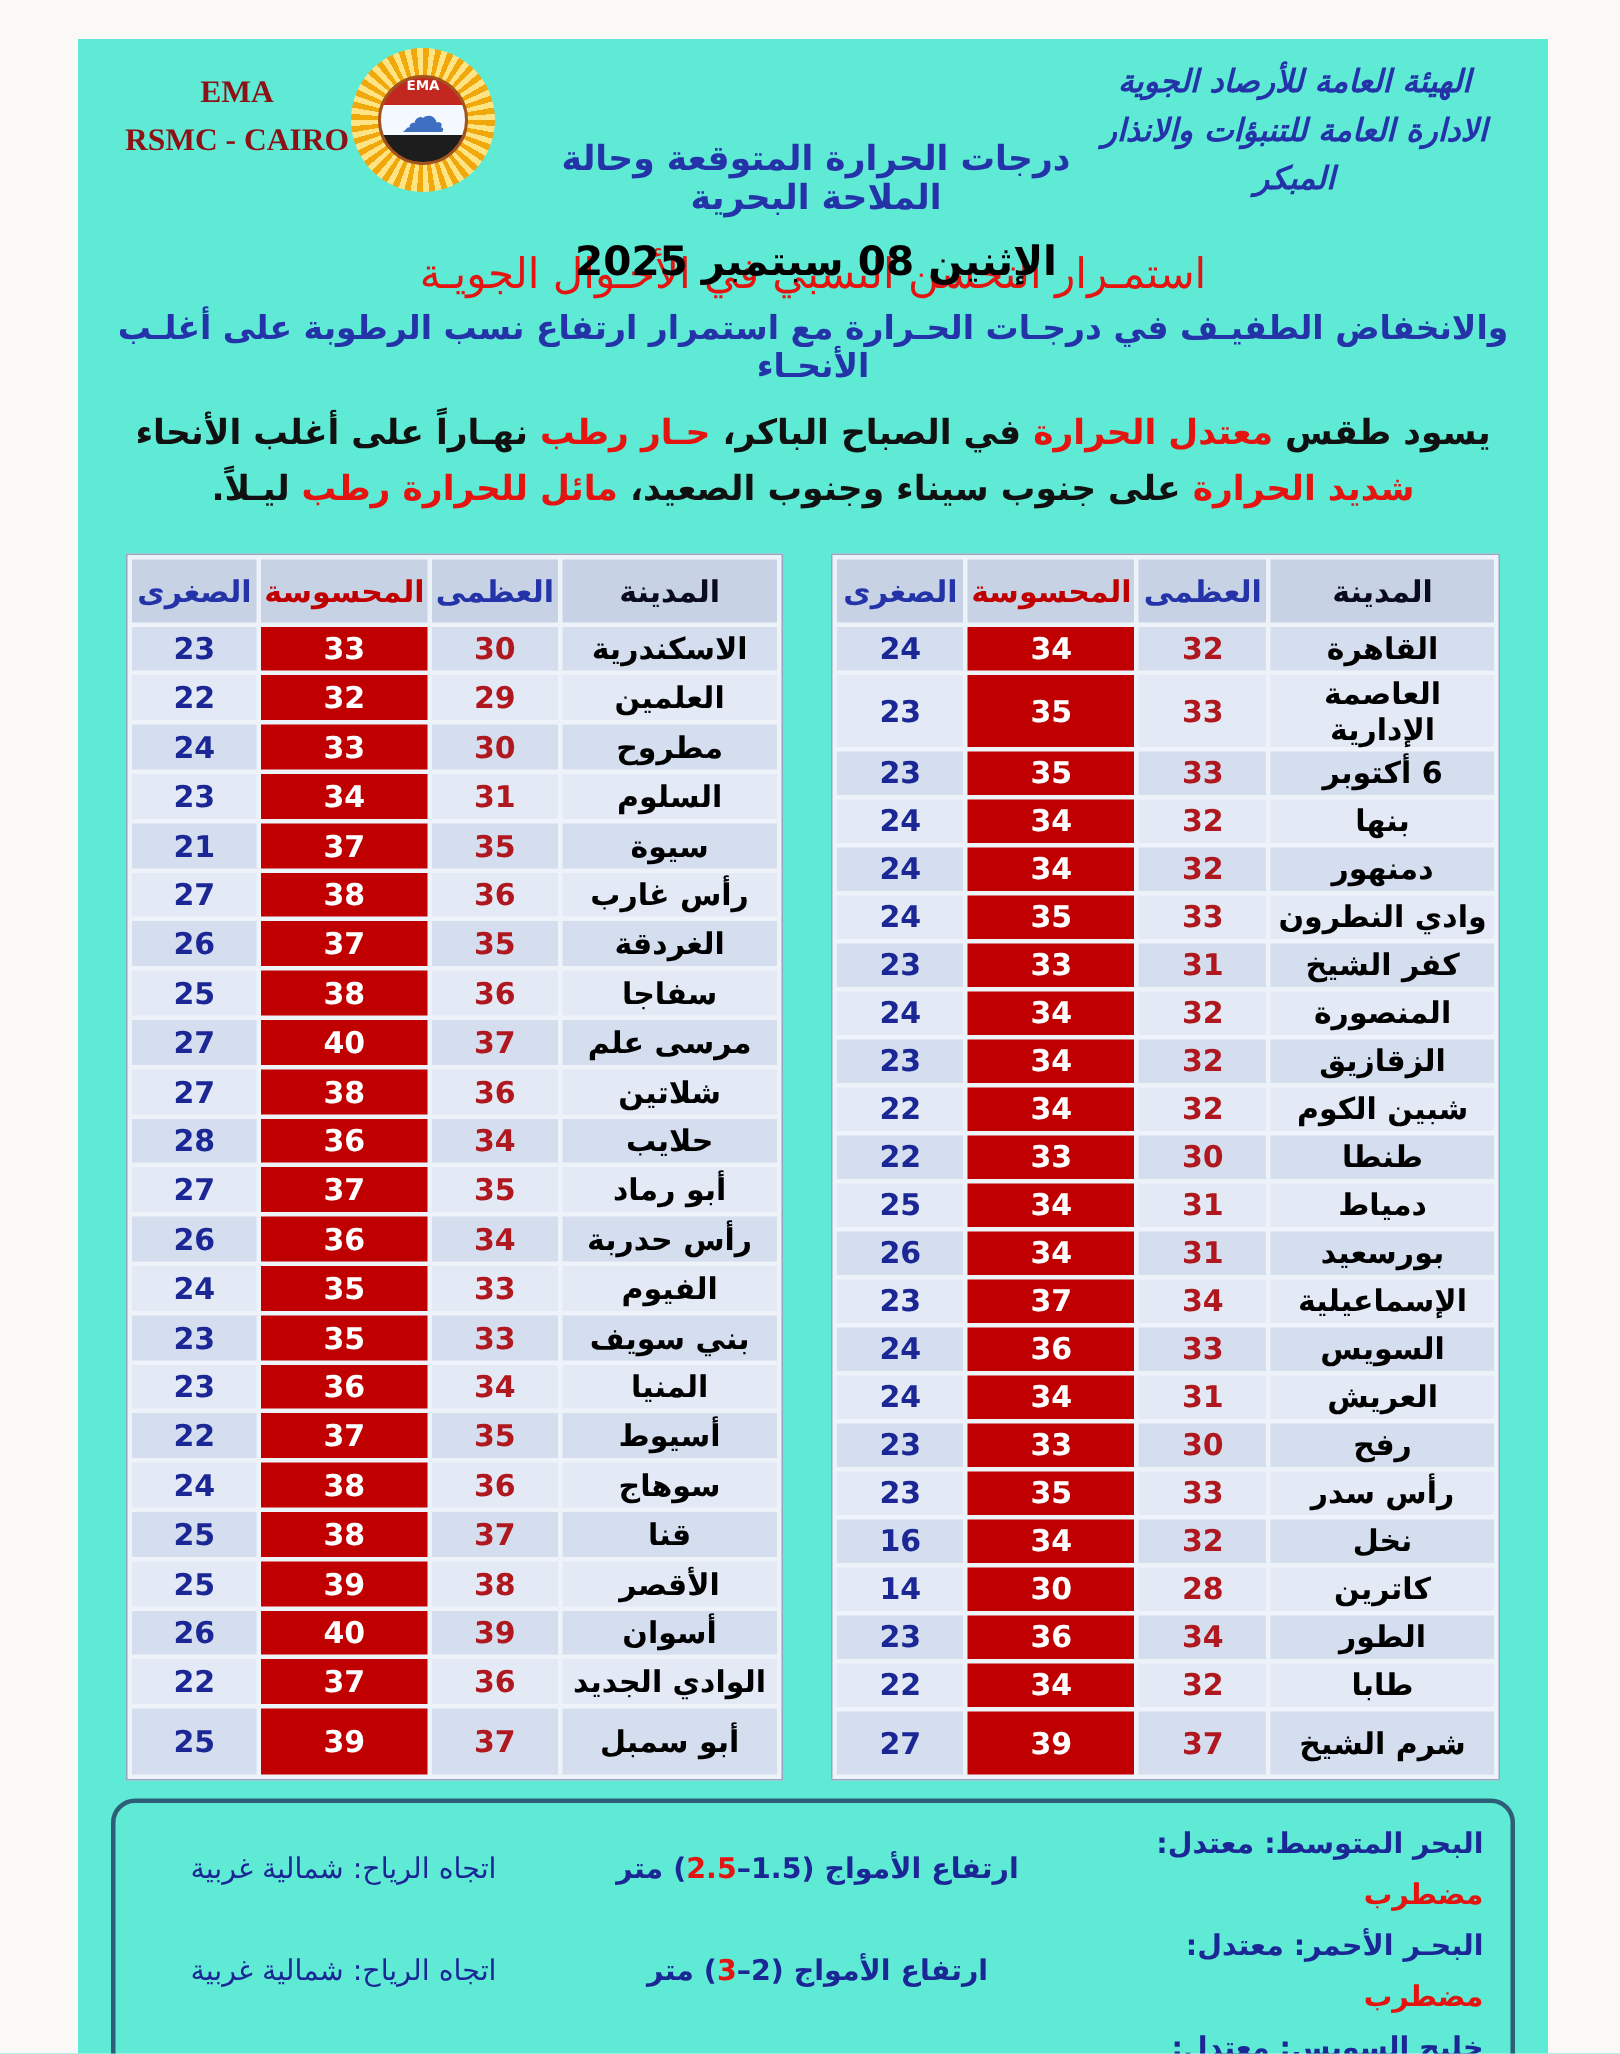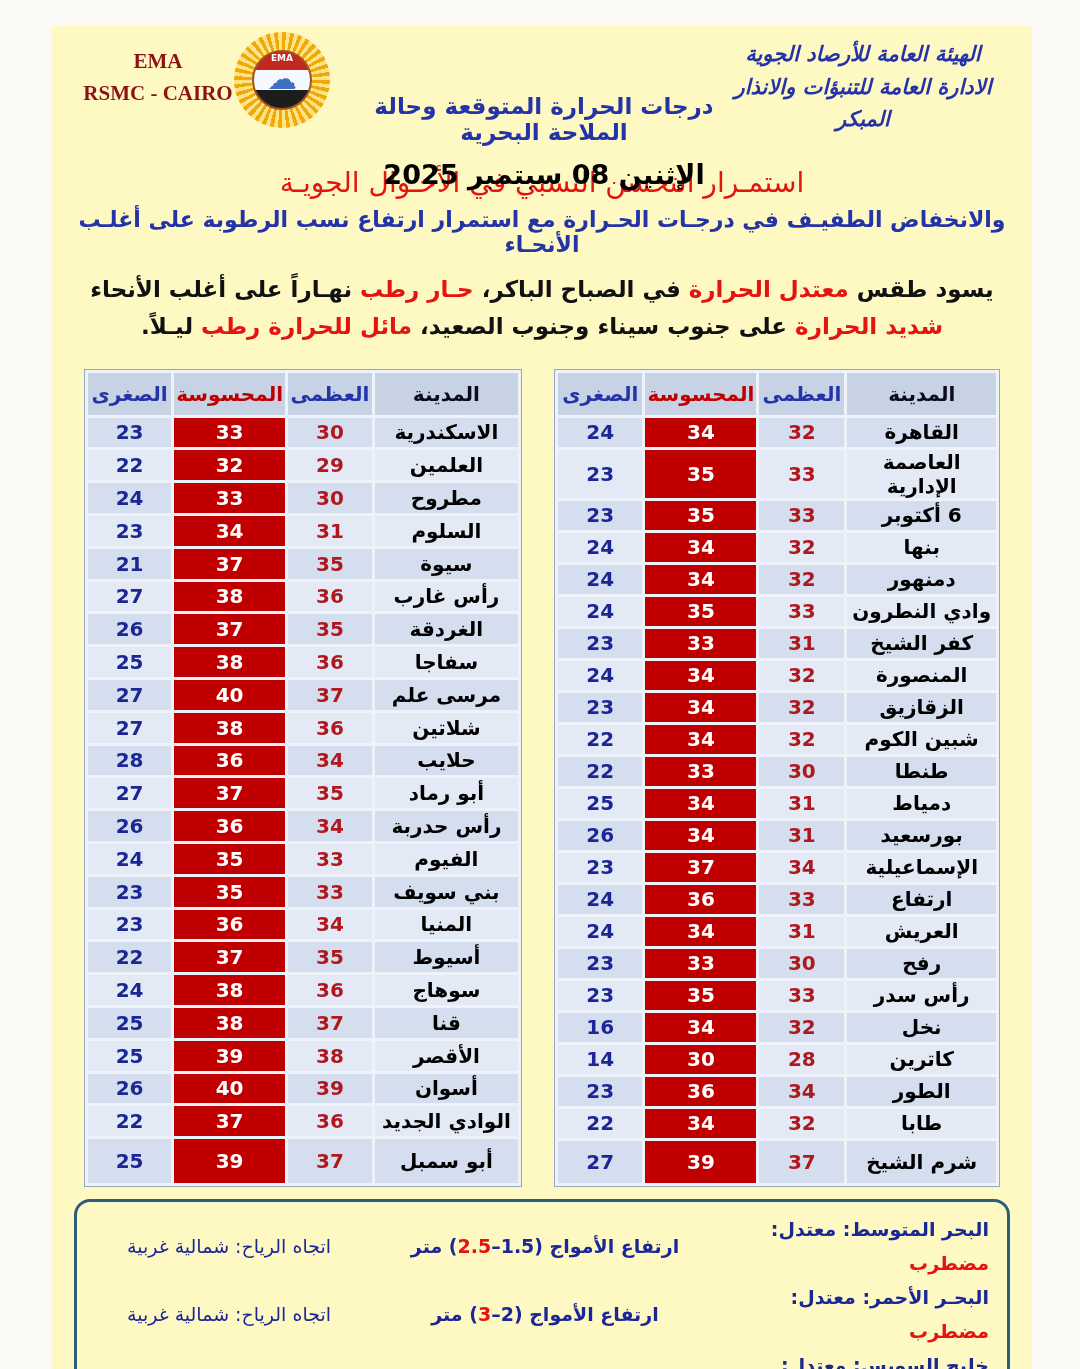--- a/index.html
+++ b/index.html
@@ -1,17 +1,17 @@
 <!DOCTYPE html>
 <html lang="ar"><head>
 <meta charset="utf-8">
 <style>
   html,body{margin:0;padding:0;overflow:hidden;}
   body{width:1080px;height:1369px;background:#faf9f5;font-family:"DejaVu Sans",sans-serif;position:relative;}
-  .panel{position:absolute;left:52px;top:26px;width:980px;height:1343px;background:#fef9c3;}
+  .panel{position:absolute;left:52px;top:26px;width:980px;height:1343px;background:#5eead4;}
 
   
   header{position:relative;height:118px;}
   .org-left{position:absolute;left:26px;top:20px;width:160px;text-align:center;
             color:#8c1216;font-family:"Liberation Serif",serif;font-weight:bold;font-size:21px;line-height:1.5;}
   .logo{position:absolute;left:182px;top:6px;width:96px;height:96px;}
   .sun{width:96px;height:96px;border-radius:50%;
        background:repeating-conic-gradient(#f0a80a 0deg 5deg,#ffe485 5deg 10deg);
        display:flex;align-items:center;justify-content:center;}
   .globe{width:60px;height:60px;border-radius:50%;overflow:hidden;position:relative;
@@ -334,21 +334,21 @@
             <td class="feels">34</td>
             <td class="min">26</td>
           </tr>
           <tr>
             <td class="city">الإسماعيلية</td>
             <td class="max">34</td>
             <td class="feels">37</td>
             <td class="min">23</td>
           </tr>
           <tr>
-            <td class="city">ارتفاع</td>
+            <td class="city">السويس</td>
             <td class="max">33</td>
             <td class="feels">36</td>
             <td class="min">24</td>
           </tr>
           <tr>
             <td class="city">العريش</td>
             <td class="max">31</td>
             <td class="feels">34</td>
             <td class="min">24</td>
           </tr>

